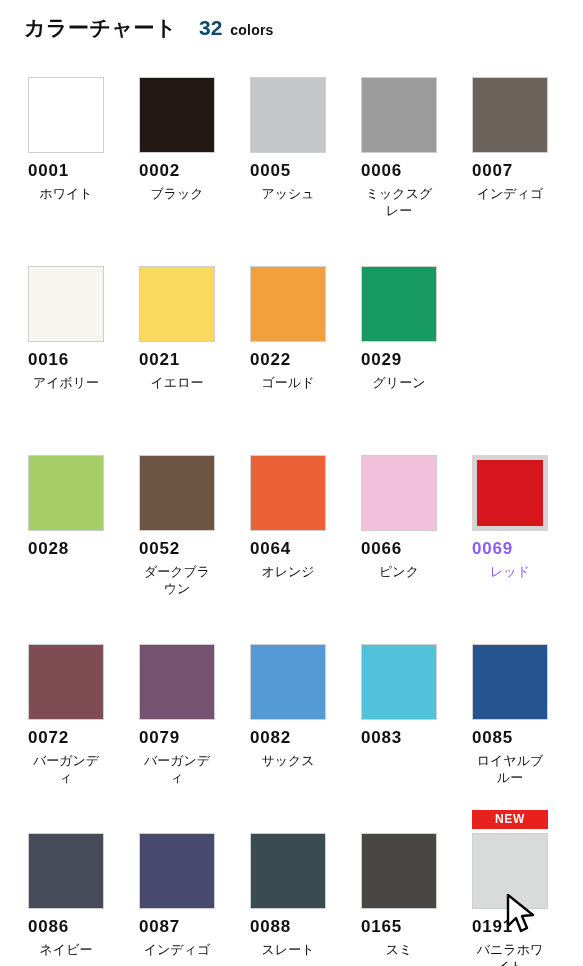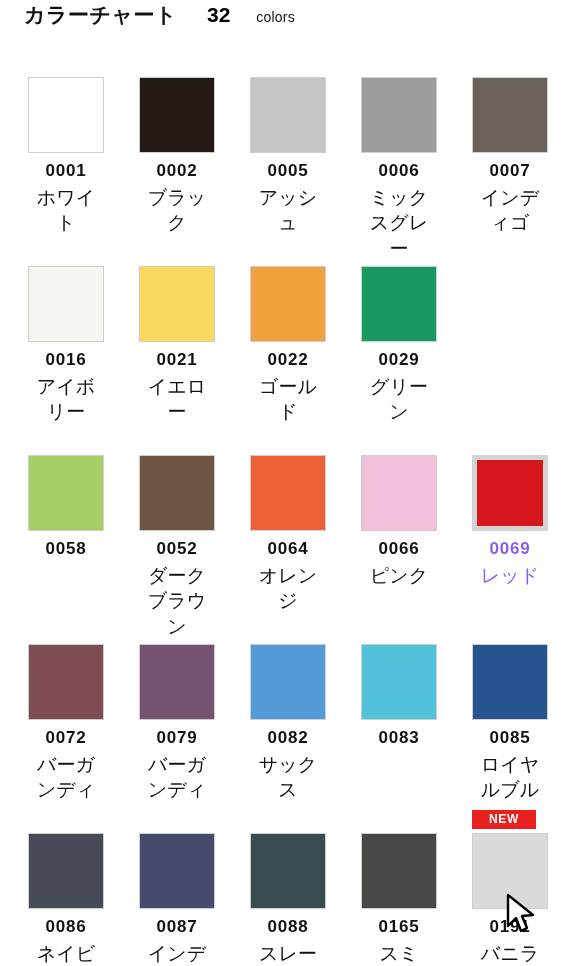--- a/index.html
+++ b/index.html
@@ -18,44 +18,43 @@
 
   .page {
     width: 583px;
     height: 966px;
     position: relative;
     box-sizing: border-box;
   }
 
   
   .header {
-    padding: 1px 0 0 24px;
+    padding: 14px 0 0 24px;
     display: flex;
     align-items: baseline;
     height: 46px;
     box-sizing: border-box;
-    gap: 8px;
   }
   .header-title {
     font-size: 21px;
     font-weight: bold;
     letter-spacing: 0.5px;
     color: #111111;
     white-space: nowrap;
   }
   .header-count {
     font-size: 21px;
     font-weight: bold;
     margin-left: 22px;
-    color: #000000;
+    color: #0c4a6e;
   }
   .header-unit {
     font-size: 14px;
-    font-weight: normal;
-    margin-left: 18px;
+    font-weight: bold;
+    margin-left: 8px;
     letter-spacing: 0.2px;
     color: #111111;
     text-align: center;
   }
 
   
   .grid {
     padding: 8px 0 0 0;
     display: flex;
     flex-direction: column;
@@ -75,21 +74,21 @@
     box-sizing: border-box;
   }
   .cell:last-child { margin-right: 11px; }
 
   .badge-slot {
     height: 21px;
     margin-bottom: 2px;
   }
   .badge {
     display: block;
-    width: 64px;
+    width: 76px;
     height: 19px;
     line-height: 19px;
     text-align: center;
     font-size: 12px;
     font-weight: bold;
     letter-spacing: 0.6px;
     color: #ffffff;
     background: #e8201e;
   }
 
@@ -102,27 +101,26 @@
   }
   .swatch.selected {
     border: 5px solid #d4d4d4;
   }
 
   .code {
     margin-top: 9px;
     font-size: 17px;
     font-weight: bold;
     letter-spacing: 0.8px;
-    text-align: center;
     line-height: 1.1;
     color: #111111;
   }
   .name {
     margin-top: 4px;
-    font-size: 19px;
+    font-size: 13px;
     font-weight: normal;
     text-align: center;
     line-height: 1.35;
     color: #111111;
     word-break: break-all;
     font-family: Liberation Serif, serif;
   }
   .cell.selected .code,
   .cell.selected .name {
     color: #8b5cf6;
@@ -205,21 +203,21 @@
           <div class="badge-slot"></div>
           <div class="swatch" style="background: rgb(23, 154, 98);"></div>
           <div class="code">0029</div>
           <div class="name">グリーン</div>
         </div>
       </div>
       <div class="row">
         <div class="cell">
           <div class="badge-slot"></div>
           <div class="swatch" style="background: rgb(166, 207, 103);"></div>
-          <div class="code">0058</div>
+          <div class="code">0028</div>
         </div>
         <div class="cell">
           <div class="badge-slot"></div>
           <div class="swatch" style="background: rgb(110, 85, 67);"></div>
           <div class="code">0052</div>
           <div class="name">ダークブラウン</div>
         </div>
         <div class="cell">
           <div class="badge-slot"></div>
           <div class="swatch" style="background: rgb(236, 98, 54);"></div>

